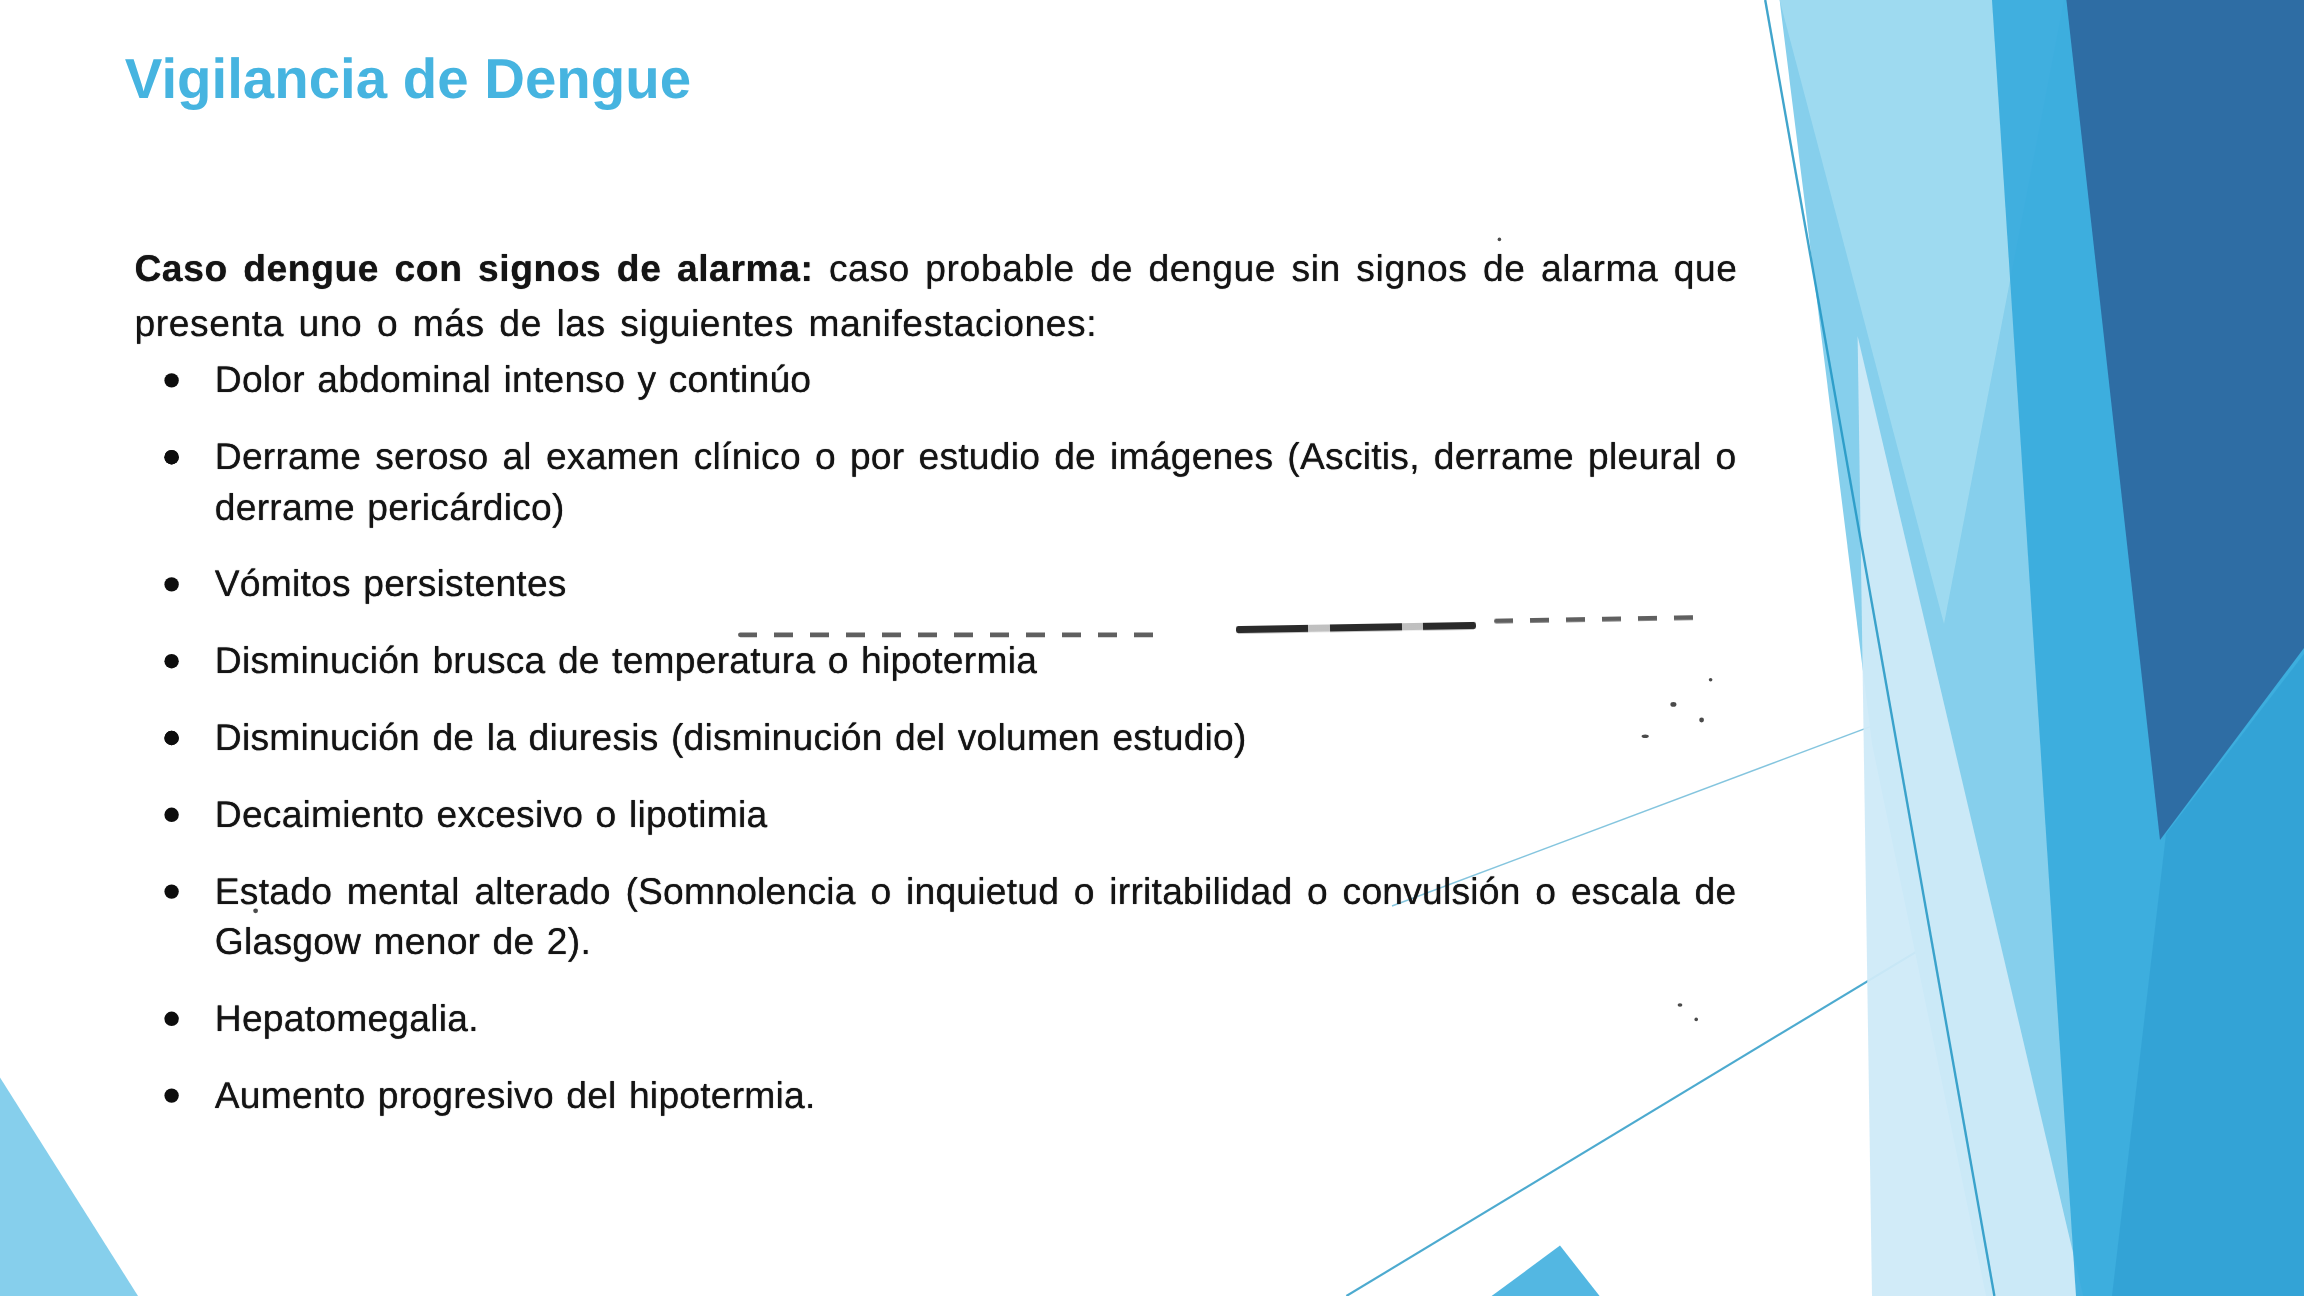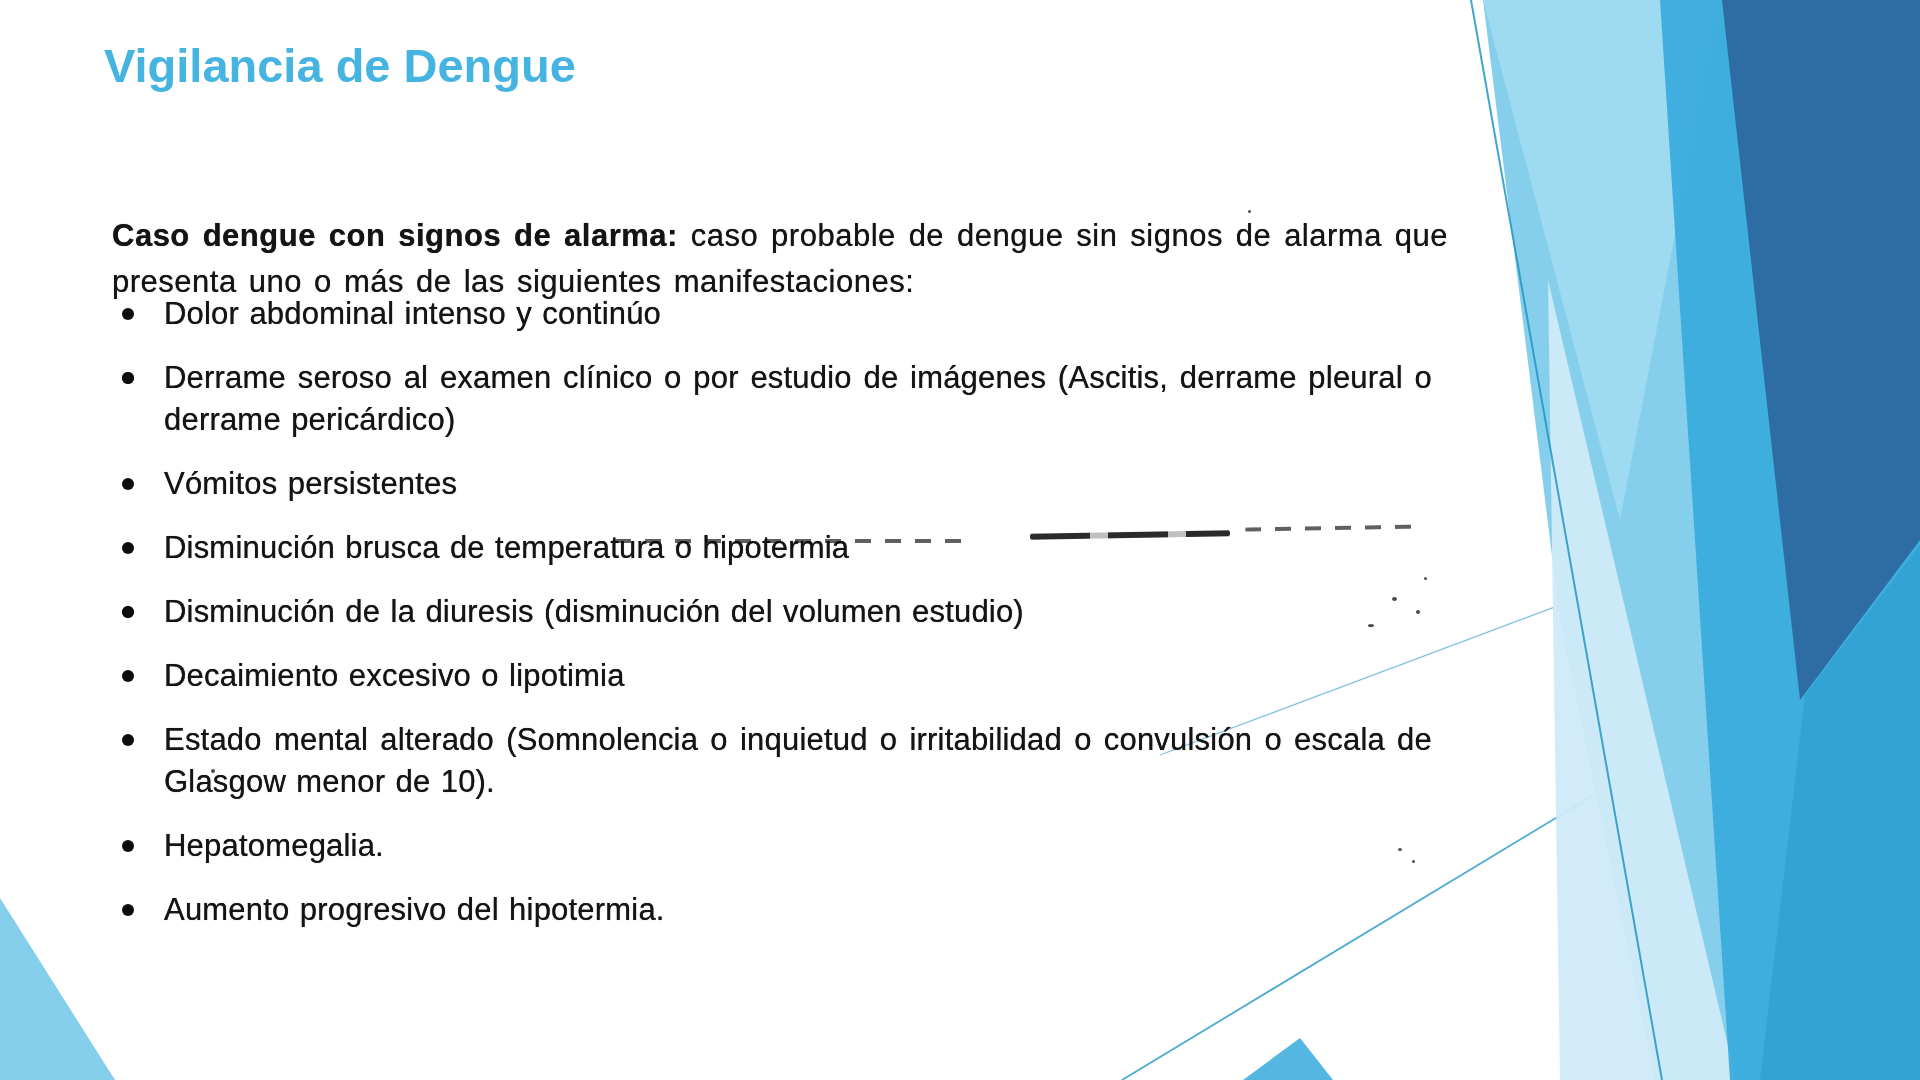--- a/index.html
+++ b/index.html
@@ -17,35 +17,35 @@
   }
   
   .title{
     position:absolute;left:104px;top:38px;
     font-size:47px;font-weight:700;letter-spacing:0px;
     color:var(--title,#46b4e0);
     z-index:2;white-space:nowrap;
   }
   
   .scan{
-    position:absolute;left:0;top:12px;width:1920px;height:964px;z-index:1;
+    position:absolute;left:0;top:0;width:1920px;height:964px;z-index:1;
     color:var(--text,#141414);
     text-shadow:0 0 0.7px rgba(0,0,0,0.85);
   }
   .intro{
     position:absolute;left:112px;top:170px;width:1336px;
     font-size:31px;line-height:46px;
     letter-spacing:.5px;word-spacing:3px;
     text-align:justify;
   }
   .intro-bold{font-weight:700;}
   .intro-bold::after{content:" ";}
   ul.blist{
     position:absolute;left:112px;top:281px;width:1340px;
-    margin:0;padding:0;list-style:none;
+    margin:15px;padding:0;list-style:none;
   }
   ul.blist li{
     position:relative;
     width:1320px;
     padding-left:52px;box-sizing:border-box;
     margin:0 0 22px 0;
     font-size:31px;line-height:42px;
     letter-spacing:.2px;word-spacing:1.5px;
     text-align:justify;
   }
@@ -109,21 +109,21 @@
 
     <ul class="blist">
       <li><span class="marker"></span><span>Dolor abdominal intenso y continúo</span></li>
       <li><span class="marker"></span></li>
       <li><span class="marker"></span><span>Derrame seroso al examen clínico o por estudio de imágenes (Ascitis, derrame pleural o derrame pericárdico)</span></li>
       <li><span class="marker"></span><span>Vómitos persistentes</span></li>
       <li><span class="marker"></span><span>Disminución brusca de temperatura o hipotermia</span></li>
       <li><span class="marker"></span></li>
       <li><span class="marker"></span><span>Disminución de la diuresis (disminución del volumen estudio)</span></li>
       <li><span class="marker"></span><span>Decaimiento excesivo o lipotimia</span></li>
-      <li><span class="marker"></span><span>Estado mental alterado (Somnolencia o inquietud o irritabilidad o convulsión o escala de Glasgow menor de 10).</span></li>
+      <li><span class="marker"></span><span>Estado mental alterado (Somnolencia o inquietud o irritabilidad o convulsión o escala de Glasgow menor de 2).</span></li>
       <li><span class="marker"></span><span>Hepatomegalia.</span></li>
       <li><span class="marker"></span><span>Aumento progresivo del hipotermia.</span></li>
     </ul>
 
     <div class="artifact smear" style="left:615px;top:527px;width:360px;"></div>
     <div class="artifact smear dark" style="left:1030px;top:520px;width:200px;transform:rotate(-1deg);"></div>
     <div class="artifact smear" style="left:1245px;top:514px;width:180px;transform:rotate(-1deg);"></div>
     <div class="artifact dot" style="left:1392px;top:585px;width:5px;height:4px;"></div>
     <div class="artifact dot" style="left:1416px;top:598px;width:4px;height:4px;"></div>
     <div class="artifact dot" style="left:1368px;top:612px;width:6px;height:3px;"></div>

